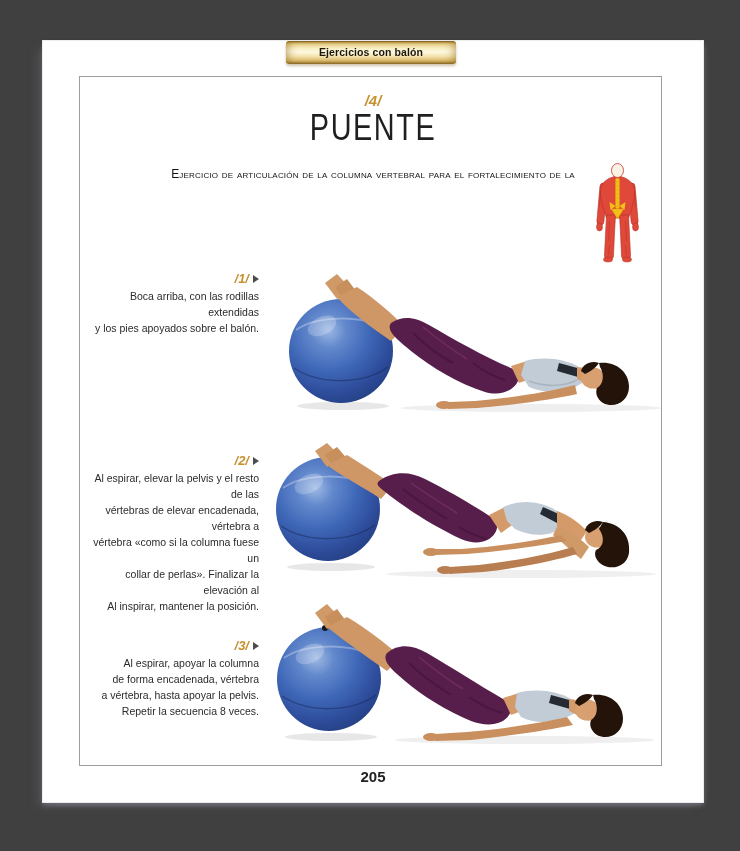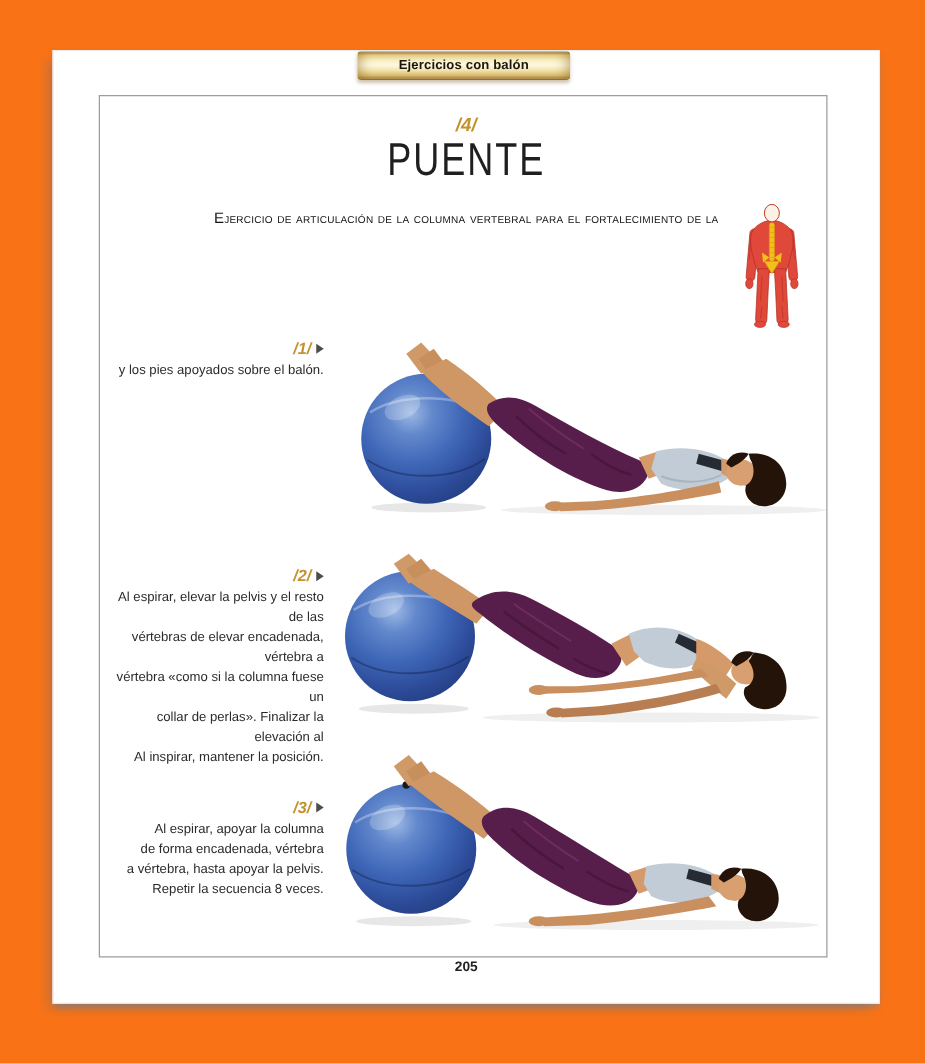--- a/index.html
+++ b/index.html
@@ -1,17 +1,17 @@
 <!DOCTYPE html>
 <html><head>
 <meta charset="utf-8">
 <style>
   html,body{margin:0;padding:0;background:#ffffff;}
   body{font-family:"Liberation Sans","DejaVu Sans",sans-serif;}
-  .stage{position:relative;width:740px;height:851px;background:#f97316;overflow:hidden;}
+  .stage{position:relative;width:740px;height:851px;background:#404040;overflow:hidden;}
 
   .page{
     position:absolute;left:42px;top:40px;width:660px;height:761px;background:#ffffff;
     border:1px solid #ececef;
     box-shadow:-7px 6px 9px -3px rgba(110,110,120,0.40),
                 0 4px 4px -1px rgba(130,130,140,0.55),
                 4px 3px 6px -3px rgba(150,150,160,0.30);
   }
   .frame{
     position:absolute;left:36px;top:35px;width:581px;height:688px;
@@ -58,21 +58,21 @@
   .st2{top:413px;}
   .st3{top:598px;}
 
   .photo{position:absolute;left:220px;}
   .ph1{top:230px;}
   .ph2{top:400px;}
   .ph3{top:560px;}
 
   .pagenum{
     position:absolute;left:0;right:0;top:727px;text-align:center;
-    font-size:11px;font-weight:bold;color:#222222;
+    font-size:15px;font-weight:bold;color:#222222;
   }
 </style>
 </head>
 <body>
 
 <svg width="0" height="0" style="position:absolute" aria-hidden="true">
   <defs>
     <radialGradient id="ballG" cx="38%" cy="30%" r="78%">
       <stop offset="0%" stop-color="#9db9e4"></stop>
       <stop offset="22%" stop-color="#6288cc"></stop>
@@ -126,20 +126,21 @@
         <path d="M26.5,19 h3 M26.5,23 h3 M26.5,27 h3 M26.5,31 h3 M26.5,35 h3 M26.5,39 h3 M26.5,43 h3" stroke="#d89d10" stroke-width="0.5"></path>
         <path d="M22,46 L34,46 L28,56 Z" fill="#f3c019" stroke="#d89d10" stroke-width="0.5"></path>
         <path d="M20,39 L26,43 L21,47 Z" fill="#f3c019"></path>
         <path d="M36,39 L30,43 L35,47 Z" fill="#f3c019"></path>
       </g>
       <ellipse cx="28" cy="7.5" rx="6" ry="7" fill="#fbf2e6" stroke="#c0392b" stroke-width="0.8"></ellipse>
     </svg>
 
     <div class="step-text st1">
       <div class="marker"><span>/1/</span><span class="tri"></span></div>
+      <div>Boca arriba, con las rodillas extendidas</div>
       <div>y los pies apoyados sobre el balón.</div>
     </div>
 
     <svg class="photo ph1" width="398" height="142" viewBox="0 0 398 142">
       <ellipse cx="80" cy="135" rx="46" ry="4" fill="#e7e7e7"></ellipse>
       <ellipse cx="268" cy="137" rx="130" ry="4" fill="#efefef"></ellipse>
       <use href="#ballShape" transform="translate(78,80)"></use>
       <g>
         <path d="M62,12 L74,3 L88,18 L74,28 Z" fill="#d09a68"></path>
         <path d="M72,16 L84,8 L96,24 L82,32 Z" fill="#c78f5c"></path>

